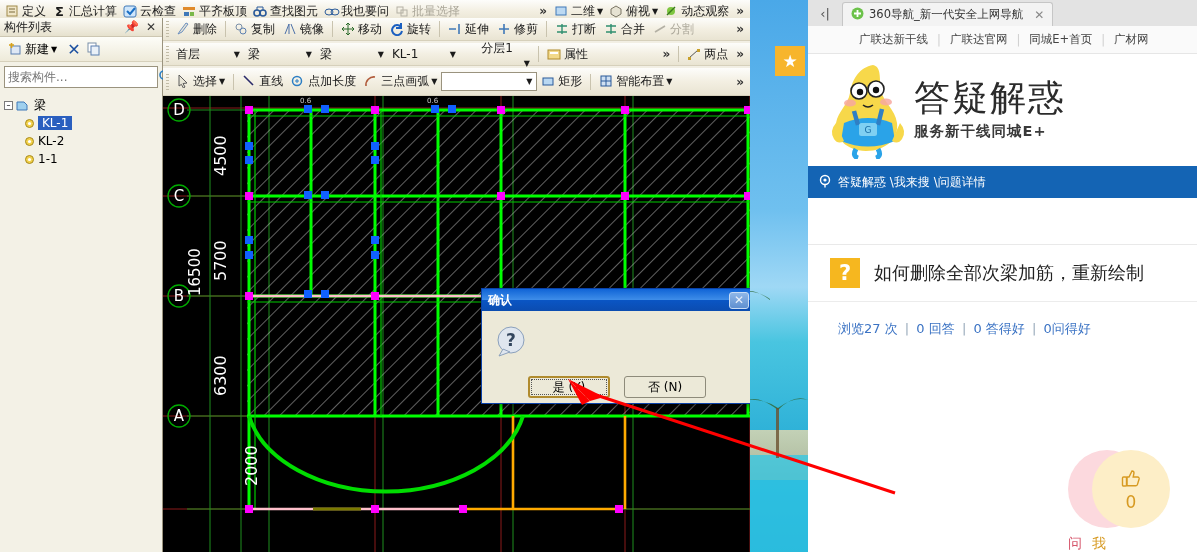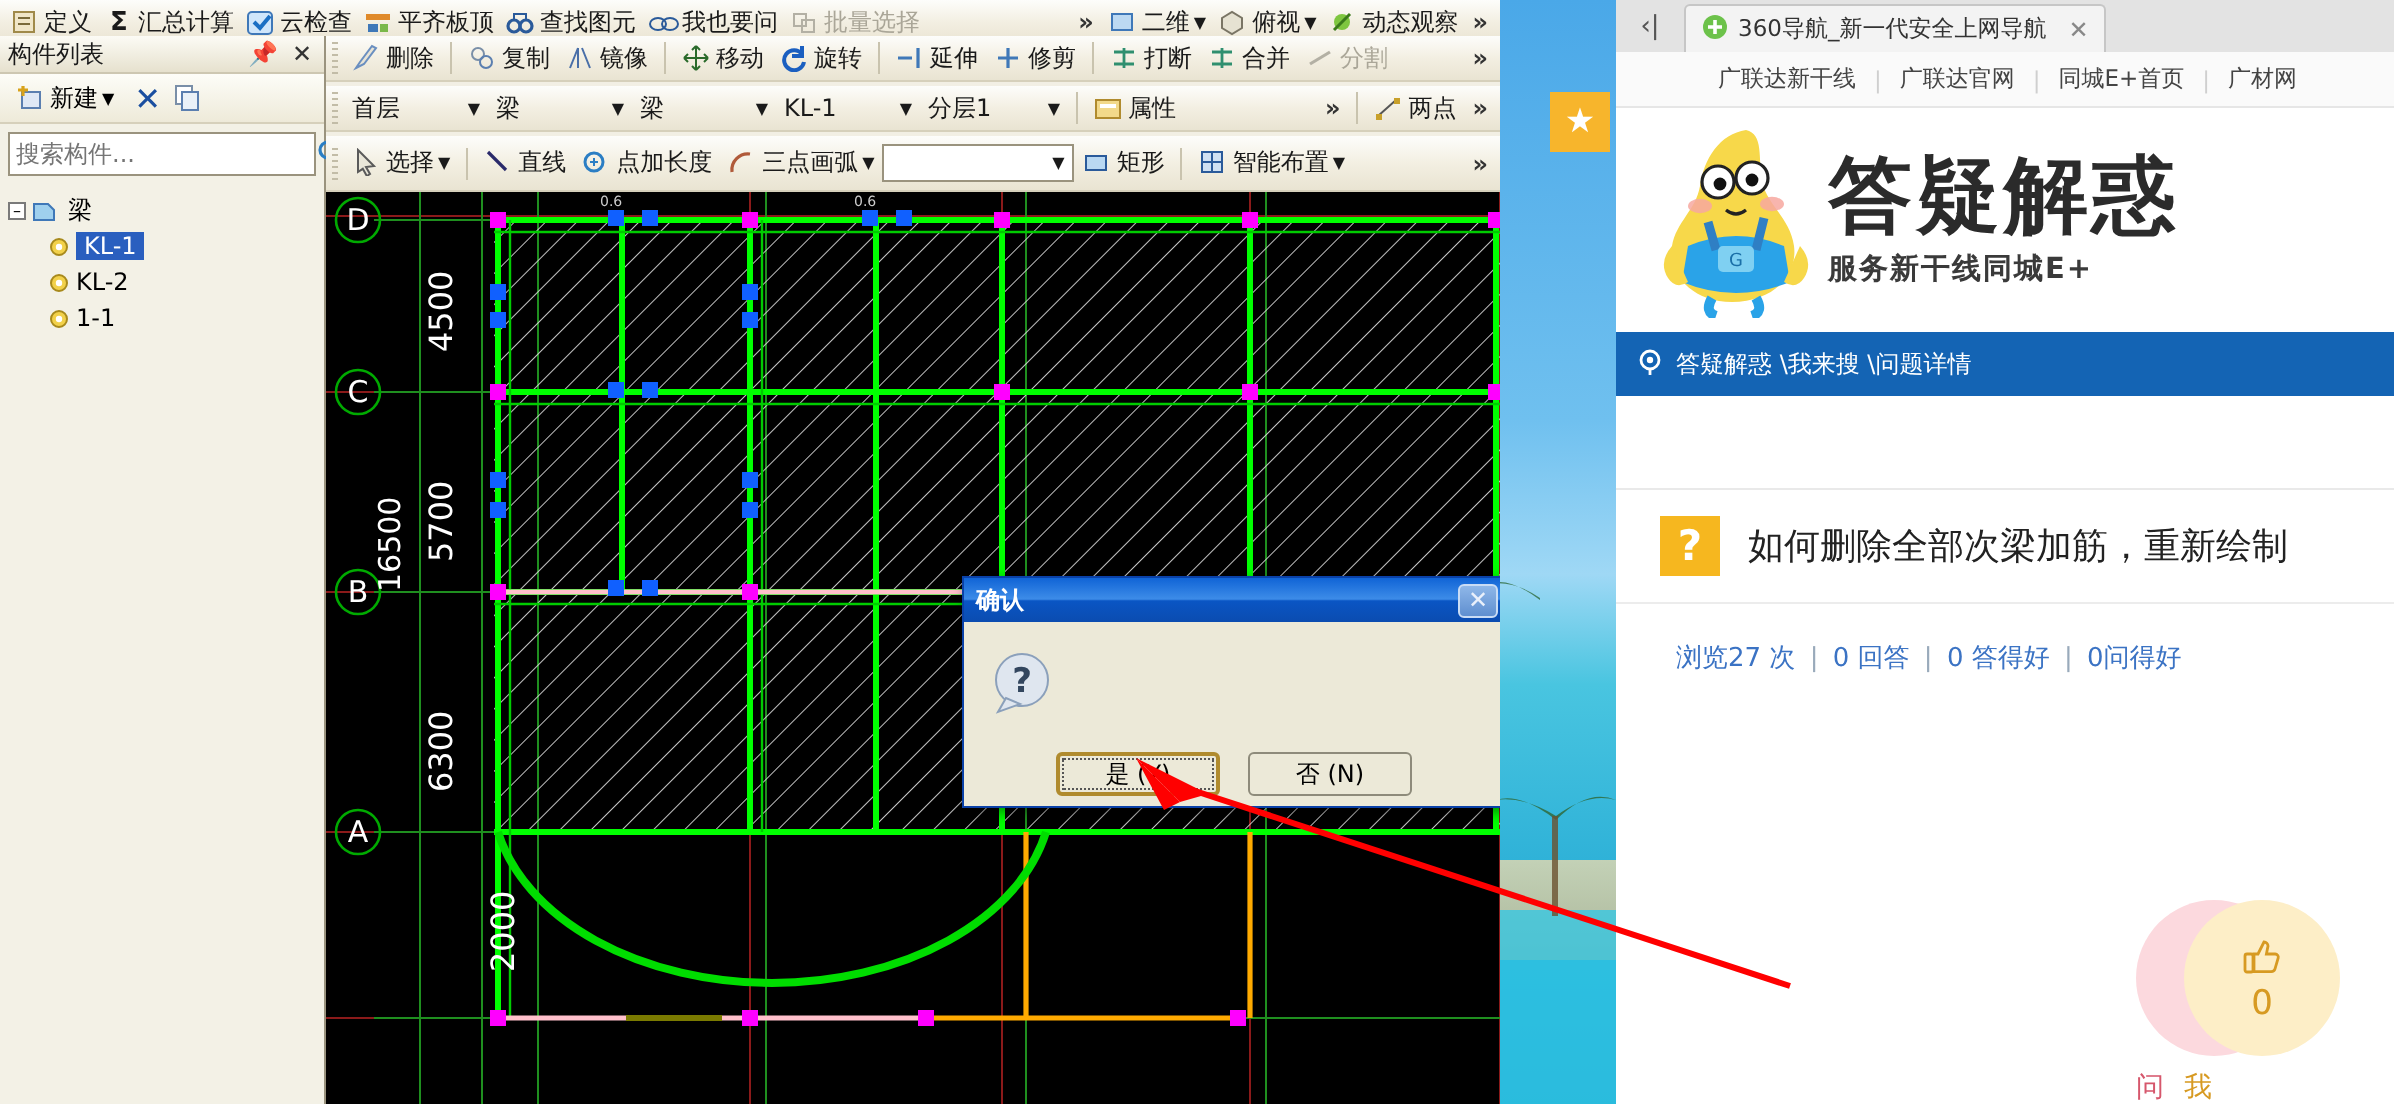--- a/index.html
+++ b/index.html
@@ -133,21 +133,21 @@
     display:flex; align-items:center; justify-content:center; color:#fff; font-size:17px;
   }
   .bm { padding:0 9px; }
   .bmsep { color:#cfcfcf; }
   #site-header {
     height:112px; background:#fff; border-bottom:0; position:relative; display:flex; align-items:center;
     padding-left:18px; gap:6px;
   }
   #mascot { width:86px; height:98px; position:relative; }
   #brandtxt { margin-left:-4px; }
-  #brand-main { font-size:42px; font-weight:bold; color:#2b2b2b; letter-spacing:2px; line-height:1; }
+  #brand-main { font-size:36px; font-weight:normal; color:#2b2b2b; letter-spacing:2px; line-height:1; }
   #brand-sub { font-size:14.5px; font-weight:bold; color:#3a3a3a; letter-spacing:1px; margin-top:6px; }
   #crumb {
     height:32px; background:#1464b4; color:#fff; font-size:12px;
     display:flex; align-items:center; padding-left:10px; gap:6px;
   }
   #gap { height:47px; background:#fff; border-bottom:1px solid #e9e9e9; }
   #q-title {
     height:57px; display:flex; align-items:center; gap:14px; padding-left:22px;
     border-bottom:1px solid #ececec; background:#fff;
   }
@@ -442,21 +442,21 @@
         <span style="margin-left:auto;font-size:8px;">▼</span>
       </div>
       <div class="tb-item" style="min-width:72px;">
         <span>梁</span>
         <span style="margin-left:auto;font-size:8px;">▼</span>
       </div>
       <div class="tb-item" style="min-width:72px;">
         <span>KL-1</span>
         <span style="margin-left:auto;font-size:8px;">▼</span>
       </div>
-      <div class="tb-item" style="min-width:74px;">
+      <div class="tb-item" style="min-width:74px;flex-direction:column;">
         <span>分层1</span>
         <span style="margin-left:auto;font-size:8px;">▼</span>
       </div>
       <span class="tb-sep"></span>
       <div class="tb-item">
         <span class="ic"><svg width="14" height="14">
               <rect x="1" y="3" width="12" height="9" fill="#f2d98a" stroke="#b08b2e"></rect>
               <rect x="3" y="5" width="8" height="2" fill="#fff"></rect>
             </svg></span>
         <span>属性</span>

